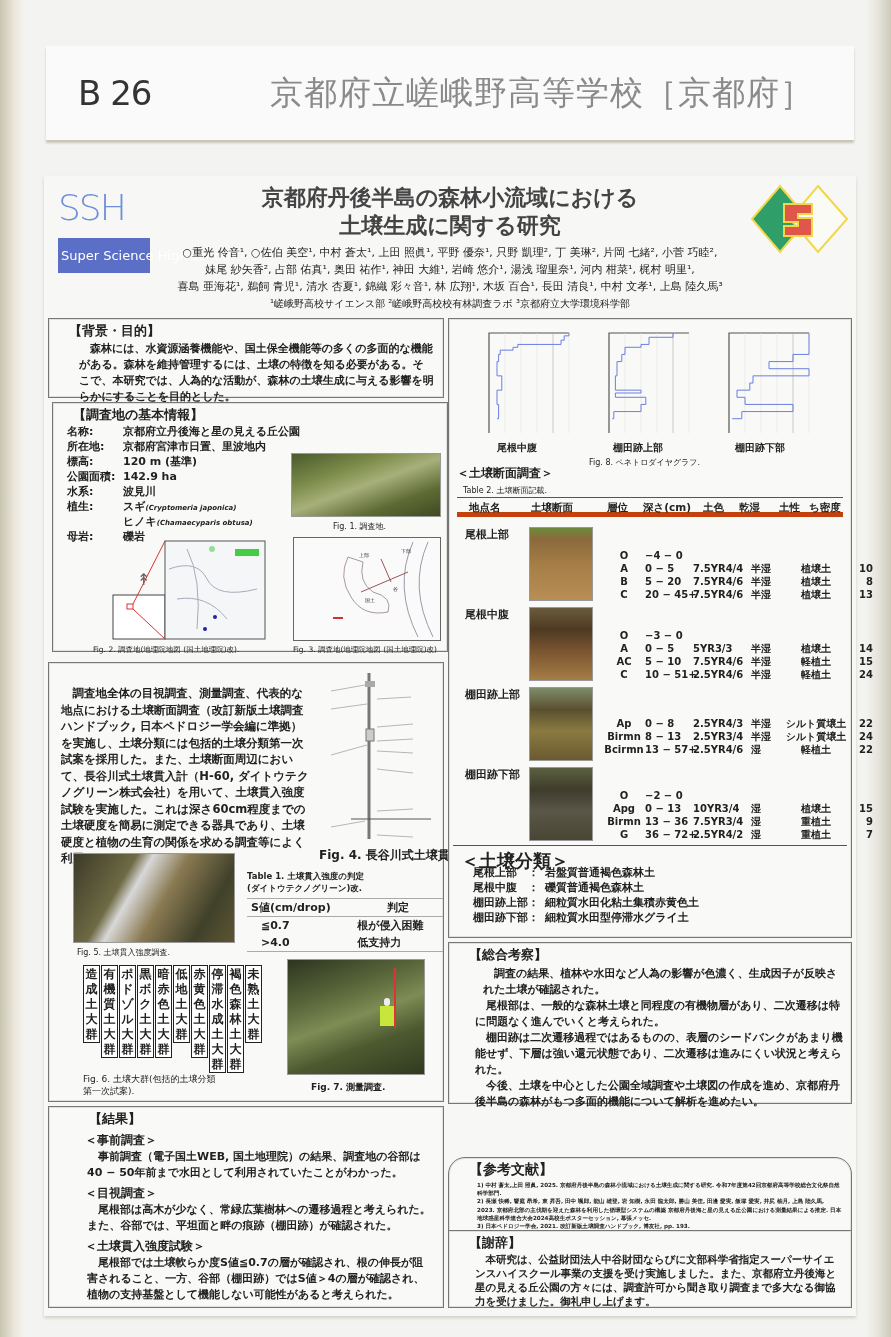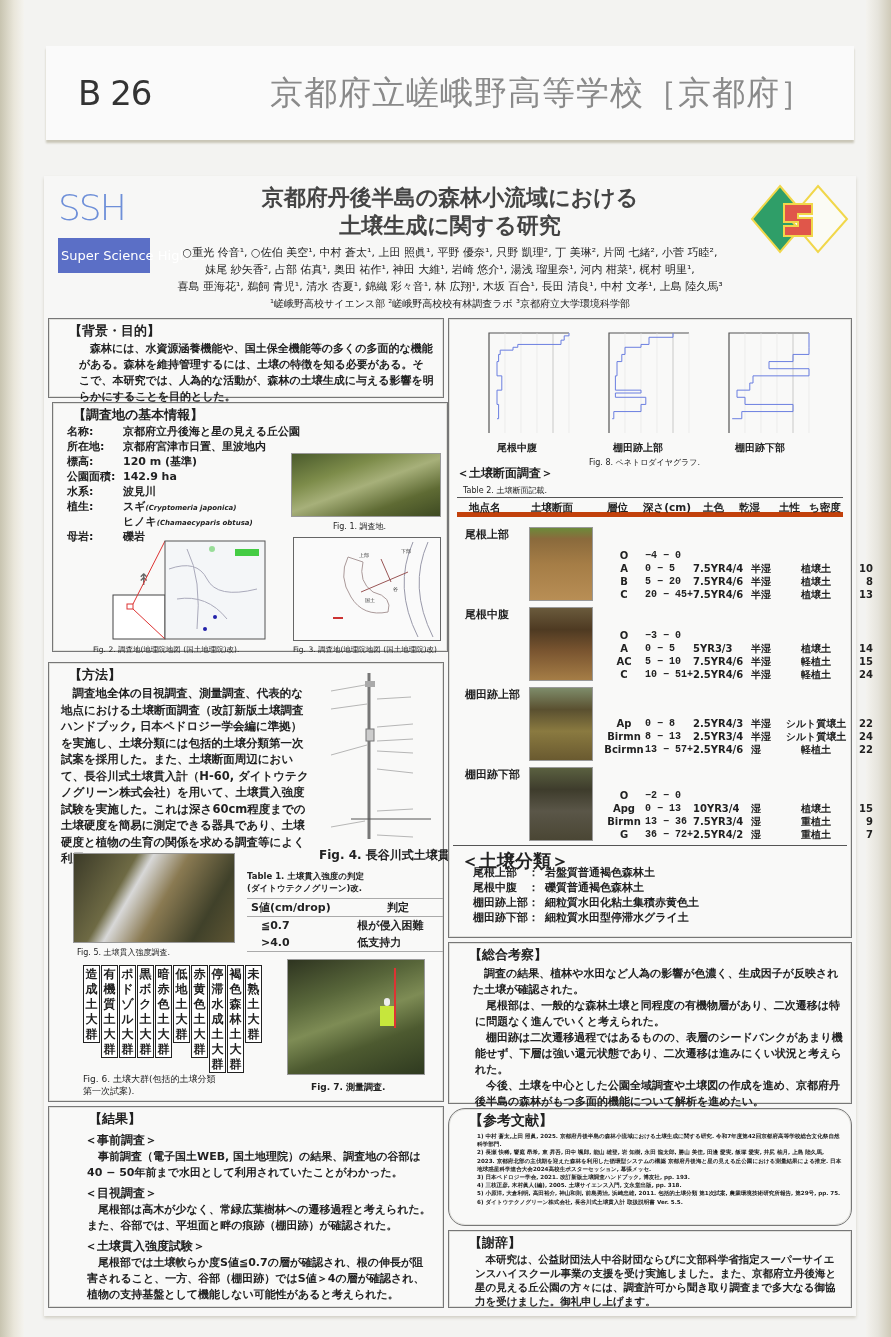--- a/index.html
+++ b/index.html
@@ -63,29 +63,29 @@
   
   #method { left: 4px; top: 486px; width: 396px; height: 440px; }
 
   
   #result { left: 4px; top: 930px; width: 396px; height: 202px; }
   .subhead { font-size: 12px; font-weight: bold; margin: 4px 0 0 20px; }
 
   
   #profile { left: 404px; top: 142px; width: 404px; height: 620px; }
   #consider { left: 404px; top: 766px; width: 404px; height: 162px; }
-  #refs { left: 404px; top: 932px; width: 404px; height: 118px; border-radius: 17px; }
+  #refs { left: 404px; top: 981px; width: 404px; height: 118px; border-radius: 17px; }
   #thanks { left: 404px; top: 1054px; width: 404px; height: 78px; }
   .profile-row { position: absolute; left: 8px; width: 386px; height: 80px; }
   .profile-row .site { position: absolute; left: 8px; top: 4px; font-size: 11px; font-weight: bold; }
   .profile-row .soil-photo { position: absolute; left: 72px; top: 4px; width: 64px; height: 74px; }
   .profile-row .layers { position: absolute; left: 146px; font-size: 10px; font-weight: bold; line-height: 13px; }
   .layers .r { display: flex; white-space: nowrap; }
   .layers .c1 { width: 42px; text-align: center; }
-  .layers .c2 { width: 48px; font-family: Liberation Mono, monospace; }
+  .layers .c2 { width: 48px; }
   .layers .c3 { width: 58px; }
   .layers .c4 { width: 30px; }
   .layers .c5 { width: 70px; text-align: center; }
   .layers .c6 { width: 22px; text-align: right; }
 
   .refs-list { margin: 2px 8px 0 12px; font-size: 5.6px; line-height: 8.2px; color: #222; font-weight: bold; }
   .refs-list li { list-style: none; }
 
   .soil-group-col {
     position: absolute; width: 17px; background: #fff; border: 1.5px solid #222;
@@ -195,21 +195,20 @@
       <text x="66" y="20" font-size="5" fill="#333">上部</text>
       <text x="108" y="16" font-size="5" fill="#333">下部</text>
       <text x="100" y="54" font-size="5" fill="#333">谷</text>
       <text x="72" y="65" font-size="5" fill="#333">国土</text>
     </svg>
     <div class="cap" style="left:40px;top:242px;font-size:7.5px">Fig. 2. 調査地(地理院地図 (国土地理院)改).</div>
     <div class="cap" style="left:240px;top:242px;font-size:7.5px">Fig. 3. 調査地(地理院地図 (国土地理院)改)</div>
   </div>
 
   <div class="box" id="method">
-    <h2>【方法】</h2>
     <p class="para indent" style="position:absolute;left:12px;top:22px;width:252px;font-size:11.5px;line-height:16.5px">調査地全体の目視調査、測量調査、代表的な地点における土壌断面調査（改訂新版土壌調査ハンドブック, 日本ペドロジー学会編に準拠）を実施し、土壌分類には包括的土壌分類第一次試案を採用した。また、土壌断面周辺において、長谷川式土壌貫入計（H-60, ダイトウテクノグリーン株式会社）を用いて、土壌貫入強度試験を実施した。これは深さ60cm程度までの土壌硬度を簡易に測定できる器具であり、土壌硬度と植物の生育の関係を求める調査等によく利用される。</p>
 
     <svg style="position:absolute;left:272px;top:6px;width:120px;height:176px" viewBox="0 0 120 176">
       <line x1="48" y1="4" x2="48" y2="170" stroke="#777" stroke-width="3"></line>
       <rect x="44" y="12" width="10" height="6" fill="#aaa"></rect>
       <rect x="45" y="60" width="8" height="12" fill="#ccc" stroke="#777"></rect>
       <line x1="30" y1="150" x2="110" y2="150" stroke="#555"></line>
       <g stroke="#888" stroke-width="0.6">
         <line x1="10" y1="22" x2="44" y2="16"></line>
           <line x1="10" y1="40" x2="46" y2="35"></line>
@@ -565,21 +564,21 @@
         </div>
       <div style="display:flex">
           <span style="width:72px">棚田跡下部：</span>
           <span>細粒質水田型停滞水グライ土</span>
         </div>
     </div>
   </div>
 
   <div class="box" id="consider">
     <h2>【総合考察】</h2>
-    <p class="indent" style="margin:2px 8px 0 8px">調査の結果、植林や水田など人為の影響が色濃く、生成因子が反映された土壌が確認された。</p>
+    <p class="indent" style="margin:2px 8px 0 18px">調査の結果、植林や水田など人為の影響が色濃く、生成因子が反映された土壌が確認された。</p>
     <p class="indent" style="margin:0 8px 0 10px">尾根部は、一般的な森林土壌と同程度の有機物層があり、二次遷移は特に問題なく進んでいくと考えられた。</p>
     <p class="indent" style="margin:0 8px 0 10px">棚田跡は二次遷移過程ではあるものの、表層のシードバンクがあまり機能せず、下層は強い還元状態であり、二次遷移は進みにくい状況と考えられた。</p>
     <p class="indent" style="margin:0 8px 0 10px">今後、土壌を中心とした公園全域調査や土壌図の作成を進め、京都府丹後半島の森林がもつ多面的機能について解析を進めたい。</p>
   </div>
 
   <div class="box" id="refs">
     <h2 style="font-size:14px">【参考文献】</h2>
     <ul class="refs-list">
       <li>1)  中村 蒼太,上田 照眞, 2025. 京都府丹後半島の森林小流域における土壌生成に関する研究. 令和7年度第42回京都府高等学校総合文化祭自然科学部門.</li>
       <li>2)  長瀬 快稀, 饗庭 昂希, 東 昇吾, 田中 颯郎, 能山 雄登, 岩 知樹, 永田 龍太郎, 勝山 美佳, 田邊 愛実, 飯塚 愛実, 井尻 柚月, 上島 陸久馬, 2023. 京都府北部の主伐期を迎えた森林を利用した循環型システムの構築 京都府丹後海と星の見える丘公園における測量結果による推定. 日本地球惑星科学連合大会2024高校生ポスターセッション, 幕張メッセ.</li>

